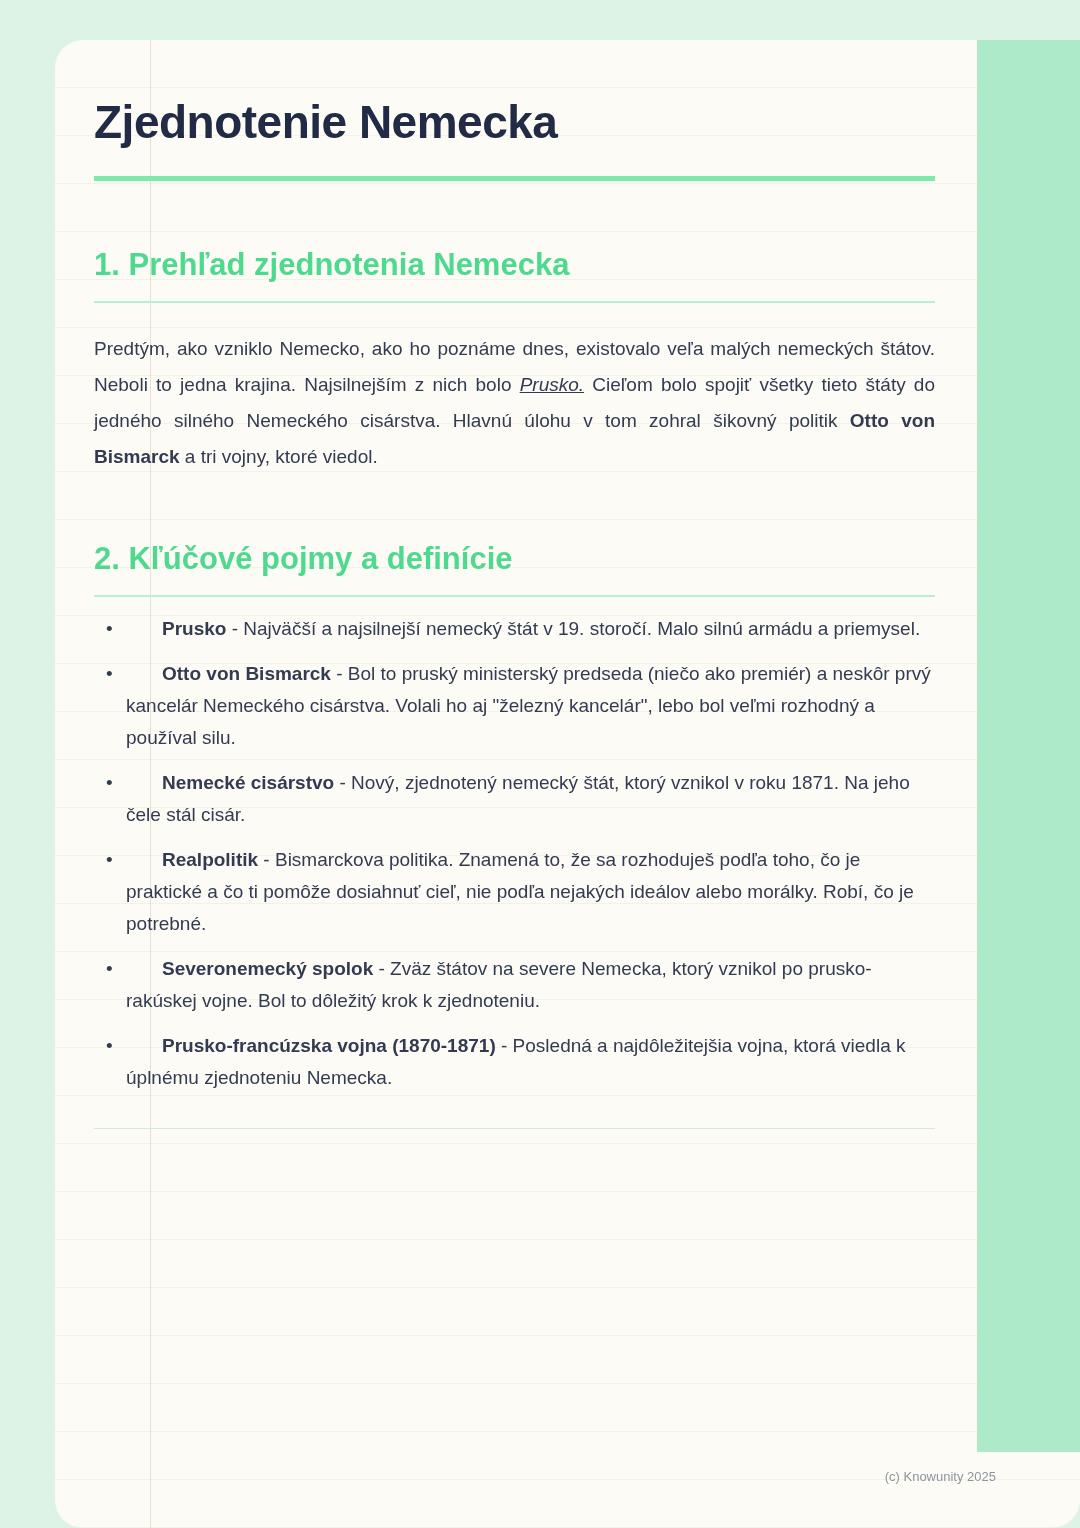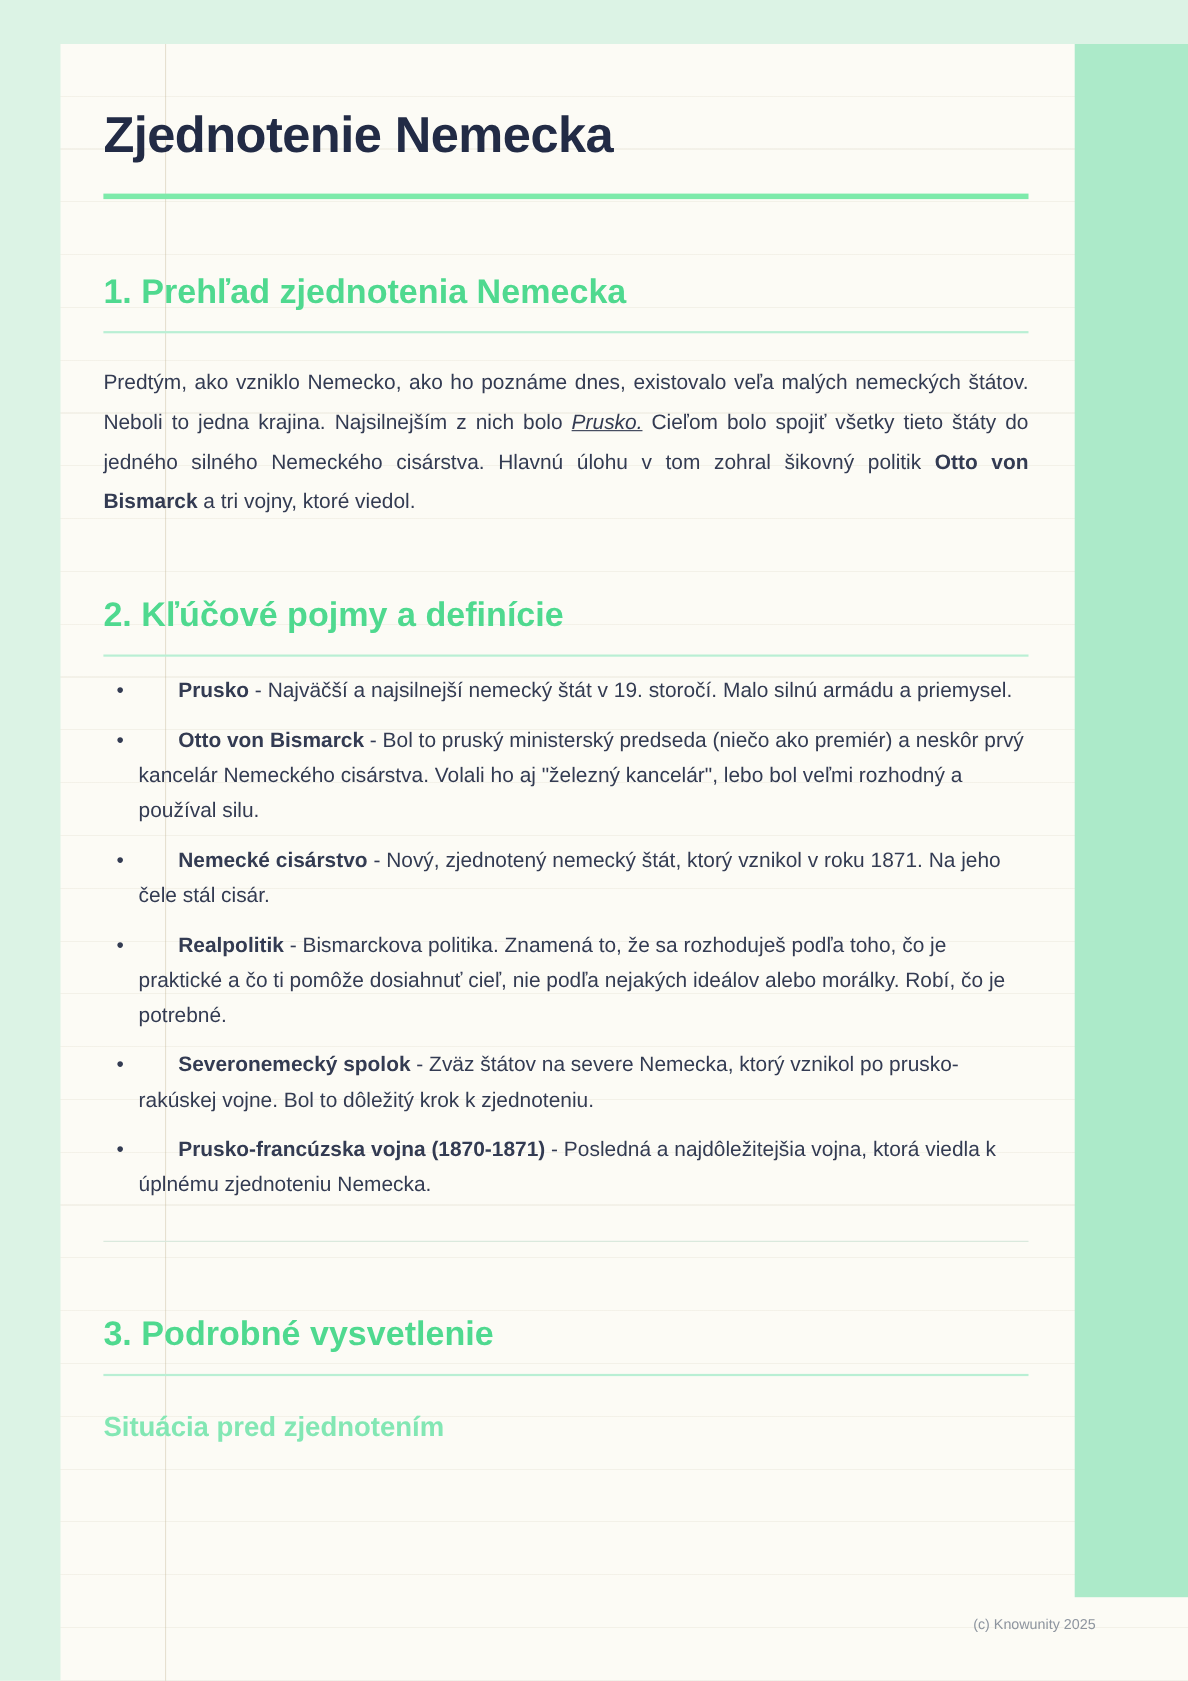--- a/index.html
+++ b/index.html
@@ -18,20 +18,21 @@
     right: 0;
     bottom: 0;
     background-color: #fcfbf5;
     background-image: repeating-linear-gradient(
       to bottom,
       transparent 0px,
       transparent 47px,
       rgba(180,170,140,0.12) 47px,
       rgba(180,170,140,0.12) 48px
     );
+    border-radius: 28px;
   }
   .margin-line {
     position: absolute;
     left: 95px;
     top: 0;
     bottom: 0;
     width: 1px;
     background: rgba(190,175,140,0.35);
   }
   .accent-stripe {
@@ -157,22 +158,17 @@
           <li><span class="bullet">•</span><span class="term">Otto von Bismarck</span><span> - Bol to pruský ministerský predseda (niečo ako premiér) a neskôr prvý kancelár Nemeckého cisárstva. Volali ho aj "železný kancelár", lebo bol veľmi rozhodný a používal silu.</span></li>
           <li><span class="bullet">•</span><span class="term">Nemecké cisárstvo</span><span> - Nový, zjednotený nemecký štát, ktorý vznikol v roku 1871. Na jeho čele stál cisár.</span></li>
           <li><span class="bullet">•</span><span class="term">Realpolitik</span><span> - Bismarckova politika. Znamená to, že sa rozhoduješ podľa toho, čo je praktické a čo ti pomôže dosiahnuť cieľ, nie podľa nejakých ideálov alebo morálky. Robí, čo je potrebné.</span></li>
           <li><span class="bullet">•</span><span class="term">Severonemecký spolok</span><span> - Zväz štátov na severe Nemecka, ktorý vznikol po prusko-rakúskej vojne. Bol to dôležitý krok k zjednoteniu.</span></li>
           <li><span class="bullet">•</span><span class="term">Prusko-francúzska vojna (1870-1871)</span><span> - Posledná a najdôležitejšia vojna, ktorá viedla k úplnému zjednoteniu Nemecka.</span></li>
         </ul>
     </div>
 
     <div class="section-divider"></div>
 
-    <div>
-      <div class="section-heading">3. Podrobné vysvetlenie</div>
-      <div class="heading-rule"></div>
-      <div class="sub-heading">Situácia pred zjednotením</div>
-    </div>
 
   </div>
 
   <div class="footer-credit">(c) Knowunity 2025</div>
 </div>
 
 </body></html>

